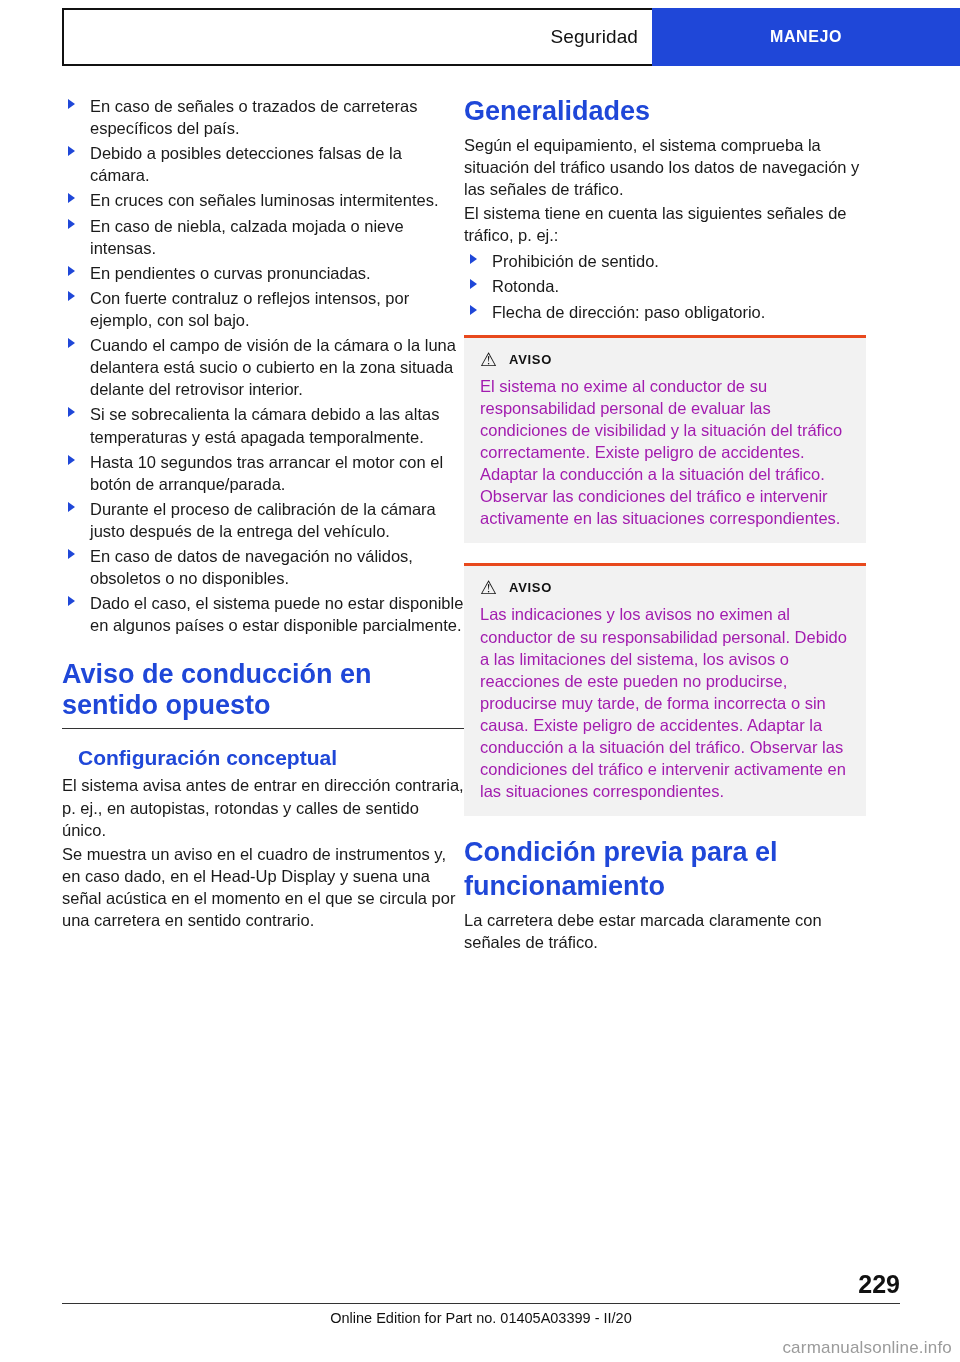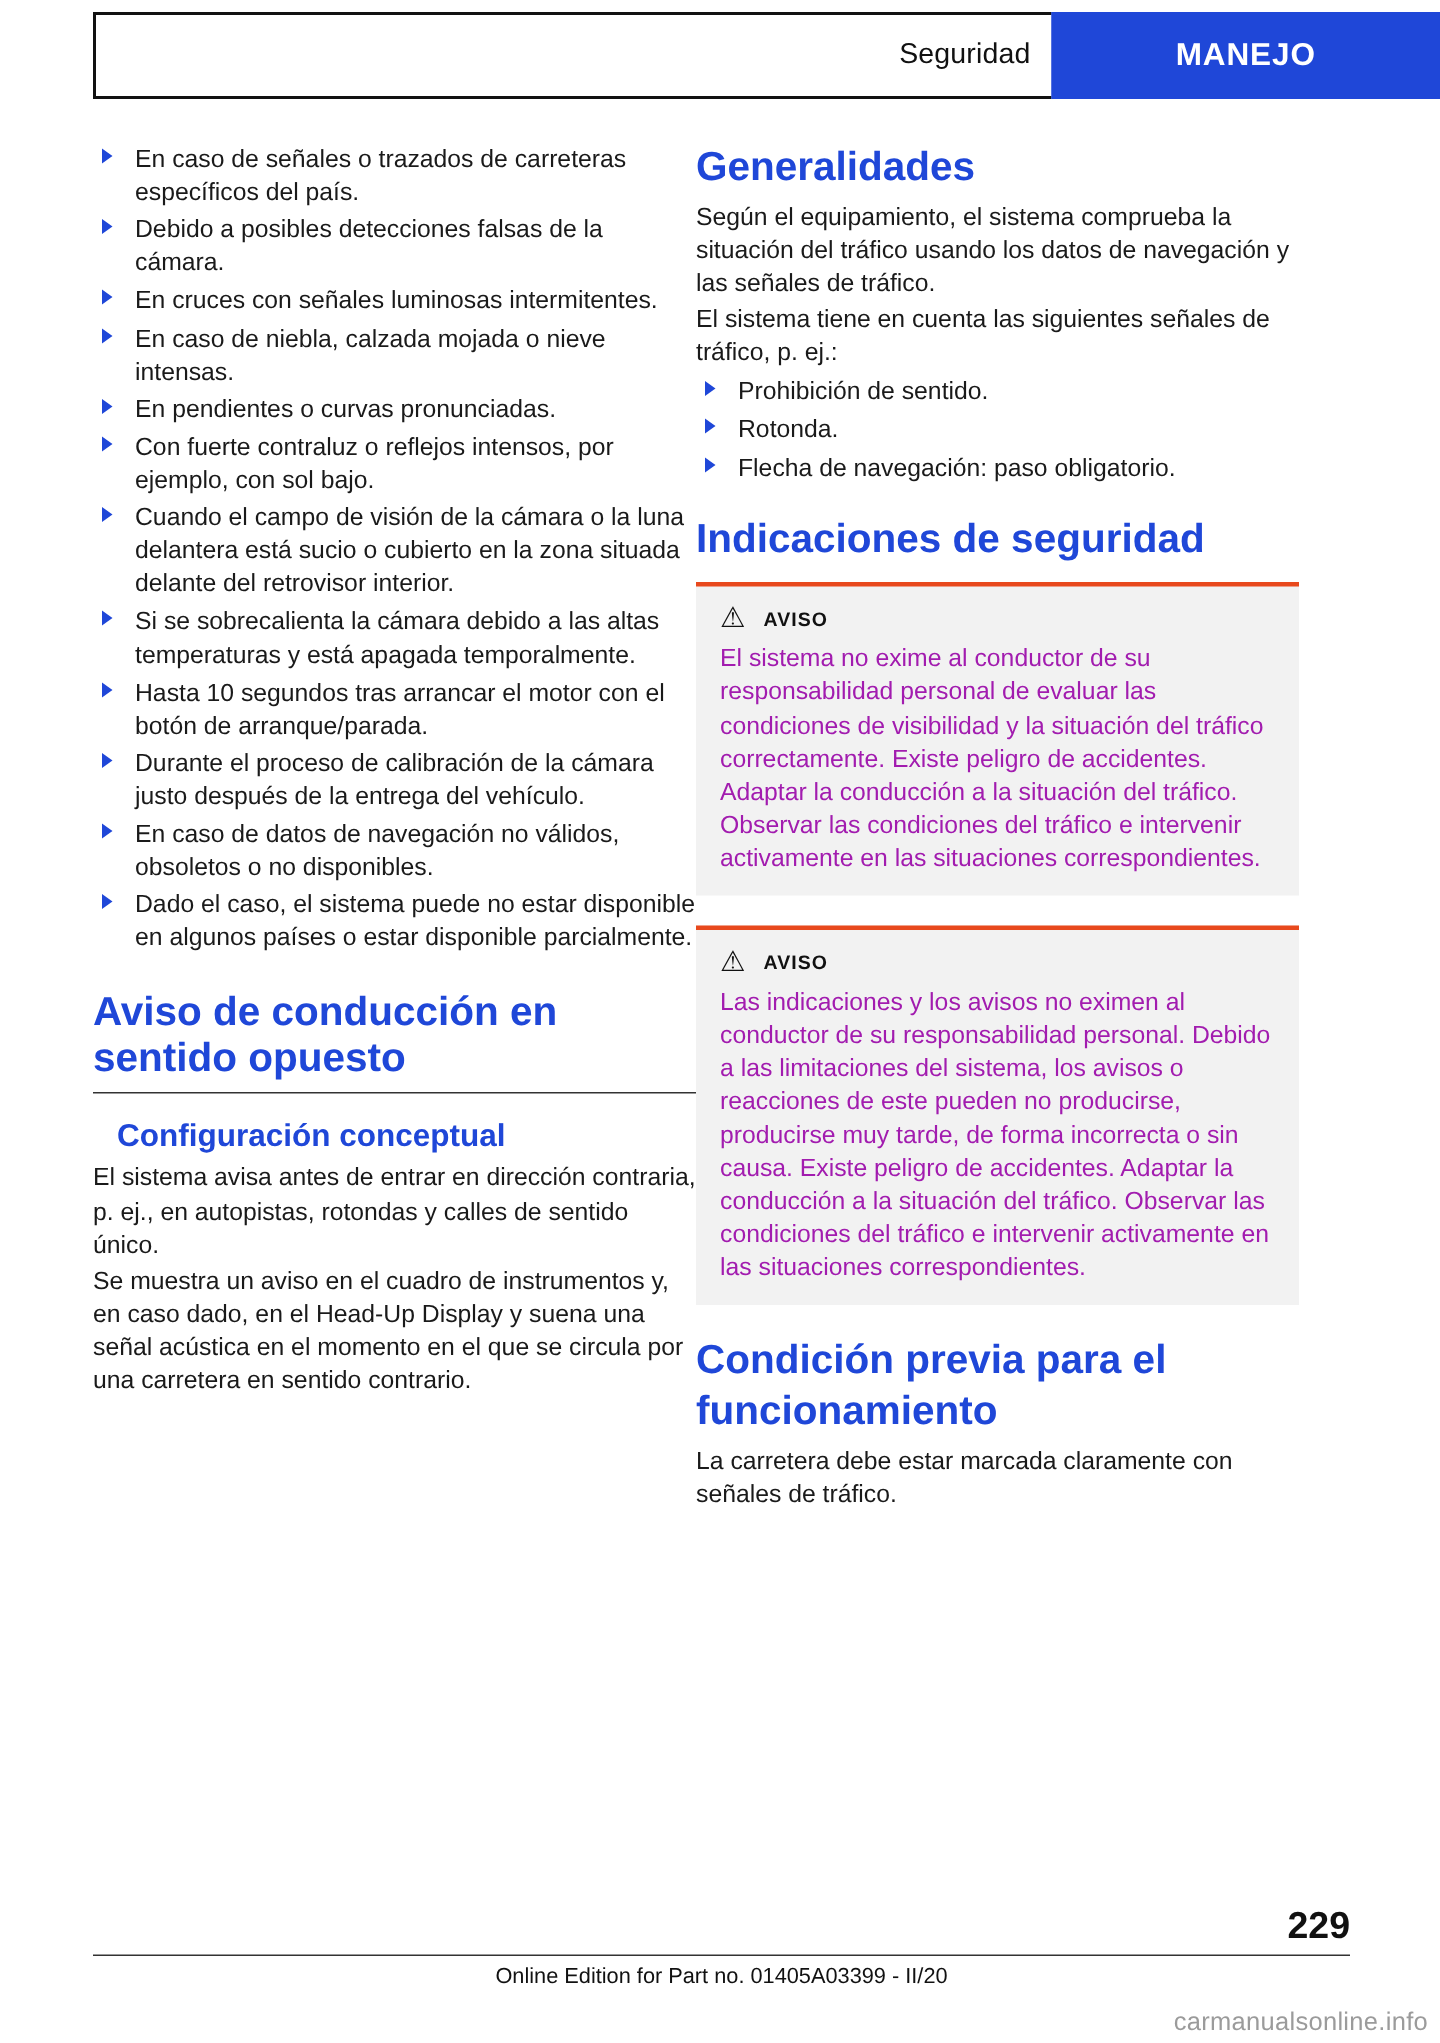--- a/index.html
+++ b/index.html
@@ -32,24 +32,24 @@
     align-items: center;
     justify-content: flex-end;
     padding-right: 14px;
   }
   .header-chapter {
     font-size: 19px;
     color: #111;
     letter-spacing: 0.1px;
   }
   .header-section {
-    width: 259px;
+    width: 308px;
     background: #1f47d8;
     color: #ffffff;
-    font-size: 21px;
+    font-size: 16px;
     font-weight: bold;
     letter-spacing: 0.6px;
     display: flex;
     align-items: center;
     justify-content: center;
     border: 2px solid #1f47d8;
   }
 
   
   .content {
@@ -212,24 +212,23 @@
   </div>
 
   <div class="col">
     <h2 class="sub2" style="margin-top:0">Generalidades</h2>
     <p class="body">Según el equipamiento, el sistema comprueba la situación del tráfico usando los datos de navegación y las señales de tráfico.</p>
     <p class="body">El sistema tiene en cuenta las siguientes señales de tráfico, p. ej.:</p>
 
     <ul class="bullet-list" style="margin-top:4px">
       <li><span class="tri"></span><span>Prohibición de sentido.</span></li>
       <li><span class="tri"></span><span>Rotonda.</span></li>
-      <li><span class="tri"></span><span>Flecha de navegación: paso obligatorio.</span></li>
+      <li><span class="tri"></span><span>Flecha de dirección: paso obligatorio.</span></li>
     </ul>
 
-    <h2 class="sub2">Indicaciones de seguridad</h2>
 
     <div class="warn">
       <div class="warn-head">
         <span class="warn-icon">⚠</span>
         <span class="warn-label">AVISO</span>
       </div>
       <p>El sistema no exime al conductor de su responsabilidad personal de evaluar las condiciones de visibilidad y la situación del tráfico correctamente. Existe peligro de accidentes. Adaptar la conducción a la situación del tráfico. Observar las condiciones del tráfico e intervenir activamente en las situaciones correspondientes.</p>
     </div>
 
     <div class="warn" style="margin-top:20px">

